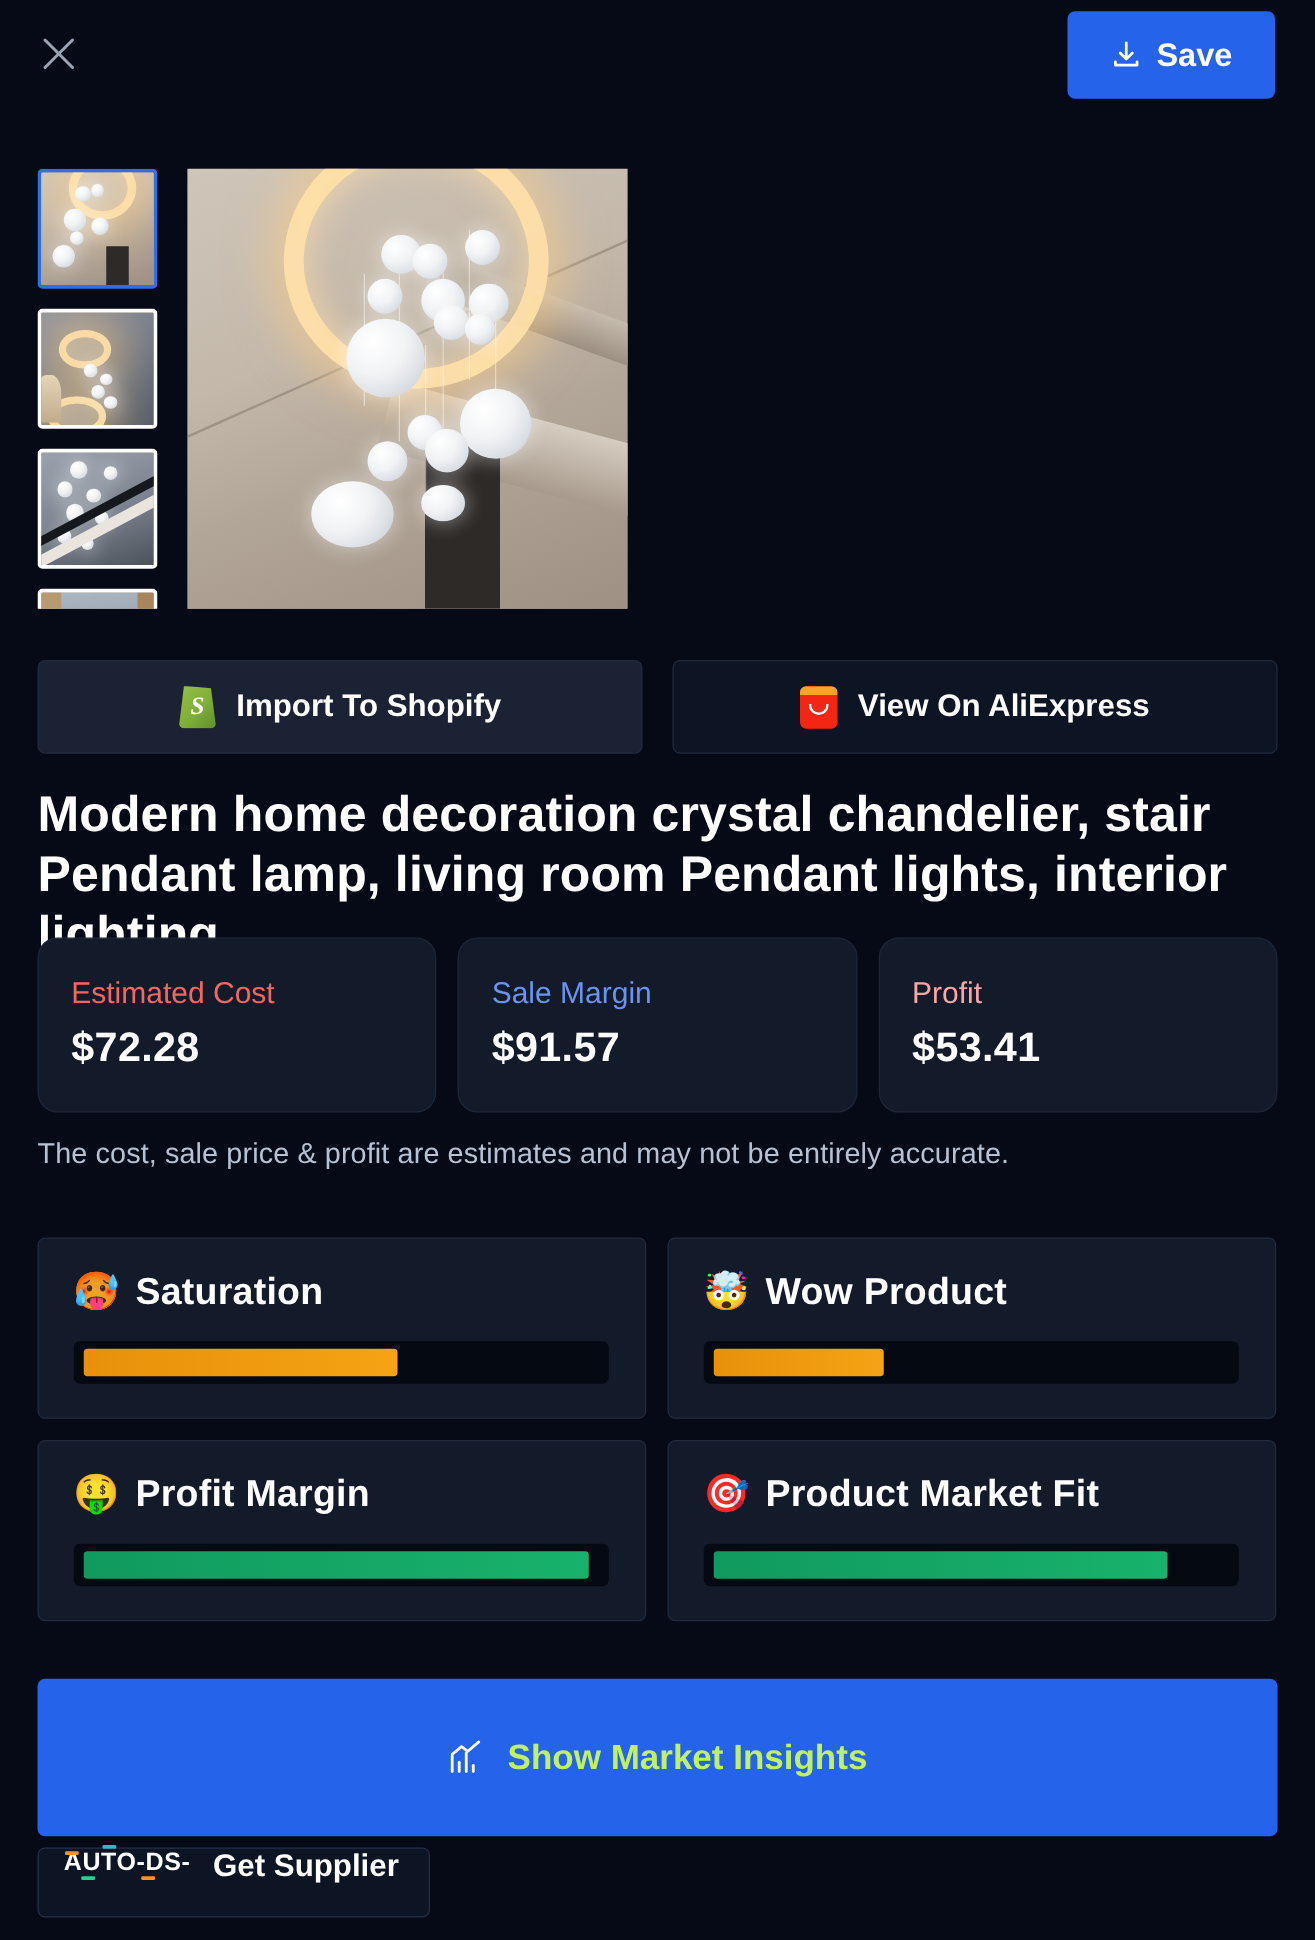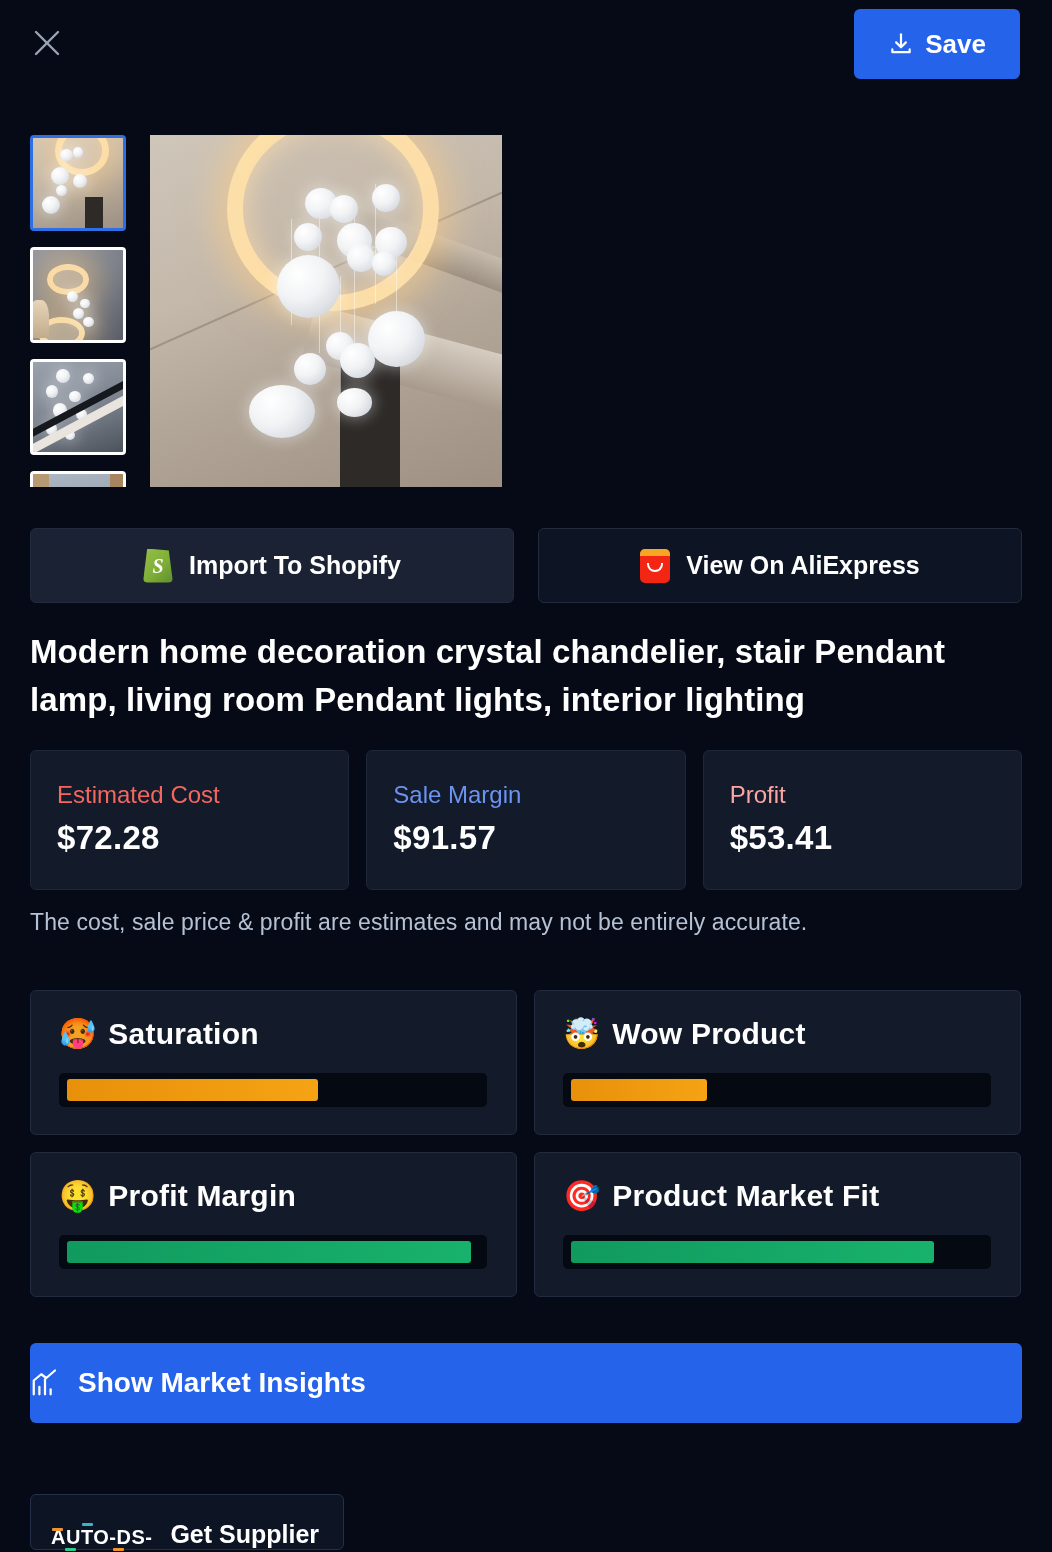--- a/index.html
+++ b/index.html
@@ -217,39 +217,39 @@
     border-top: none;
     border-radius: 0 0 16px 16px;
   }
 
   
   .title {
     position: absolute;
     left: 30px; top: 628px;
     width: 990px;
     color: #ffffff;
-    font-size: 33px;
+    font-size: 40px;
     font-weight: 700;
     line-height: 48px;
     letter-spacing: .1px;
   }
 
   
   .prices {
     position: absolute;
     left: 30px; top: 750px;
     width: 992px; height: 140px;
     display: flex;
     gap: 17px;
   }
   .price-card {
     flex: 1;
     background: #131b2b;
     border: 1px solid #1e2738;
-    border-radius: 6px;
+    border-radius: 16px;
     padding: 30px 0 0 26px;
   }
   .price-label {
     font-size: 24px;
     font-weight: 400;
     margin-bottom: 10px;
   }
   .price-label.cost   { color: #f4675f; }
   .price-label.sale   { color: #6b93f0; }
   .price-label.profit { color: #fca5a5; }
@@ -310,48 +310,48 @@
     height: 22px;
     border-radius: 3px;
   }
   .bar-fill.warn { background: linear-gradient(90deg,#e8900a,#f5a314); }
   .bar-fill.good { background: linear-gradient(90deg,#119a5e,#18b26c); }
 
   
   .insights-btn {
     position: absolute;
     left: 30px; top: 1343px;
-    width: 992px; height: 80px;
+    width: 992px; height: 126px;
     background: #2563eb;
     border: none;
     border-radius: 6px;
-    color: #ffffff;
+    color: #bef264;
     font-size: 28px;
     font-weight: 700;
     display: flex;
     align-items: center;
+    justify-content: center;
     gap: 18px;
     cursor: pointer;
     font-family: "Liberation Sans", sans-serif;
   }
   .insights-btn svg { display: block; flex: none; }
 
   .supplier-btn {
     position: absolute;
     left: 30px; top: 1478px;
     height: 56px;
     padding: 0 24px 0 20px;
     background: #0d1424;
     border: 1px solid #243049;
     border-radius: 6px;
     display: flex;
-    align-items: flex-end;
+    align-items: flex-start;
     gap: 18px;
     cursor: pointer;
-    margin-top: 16px;
   }
   .autods-logo {
     position: relative;
     color: #ffffff;
     font-size: 20px;
     font-weight: 700;
     letter-spacing: .5px;
     font-family: "Liberation Sans", sans-serif;
     white-space: nowrap;
   }

